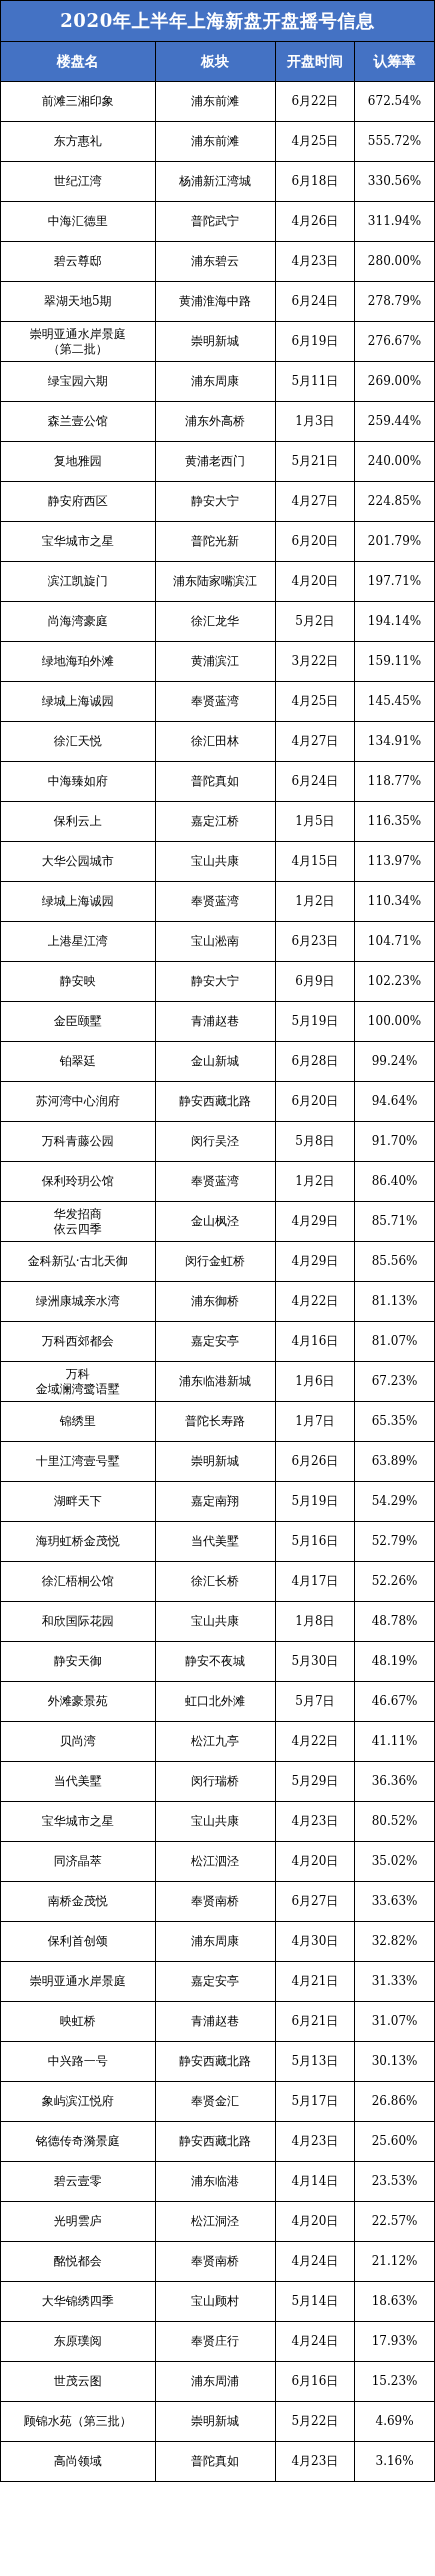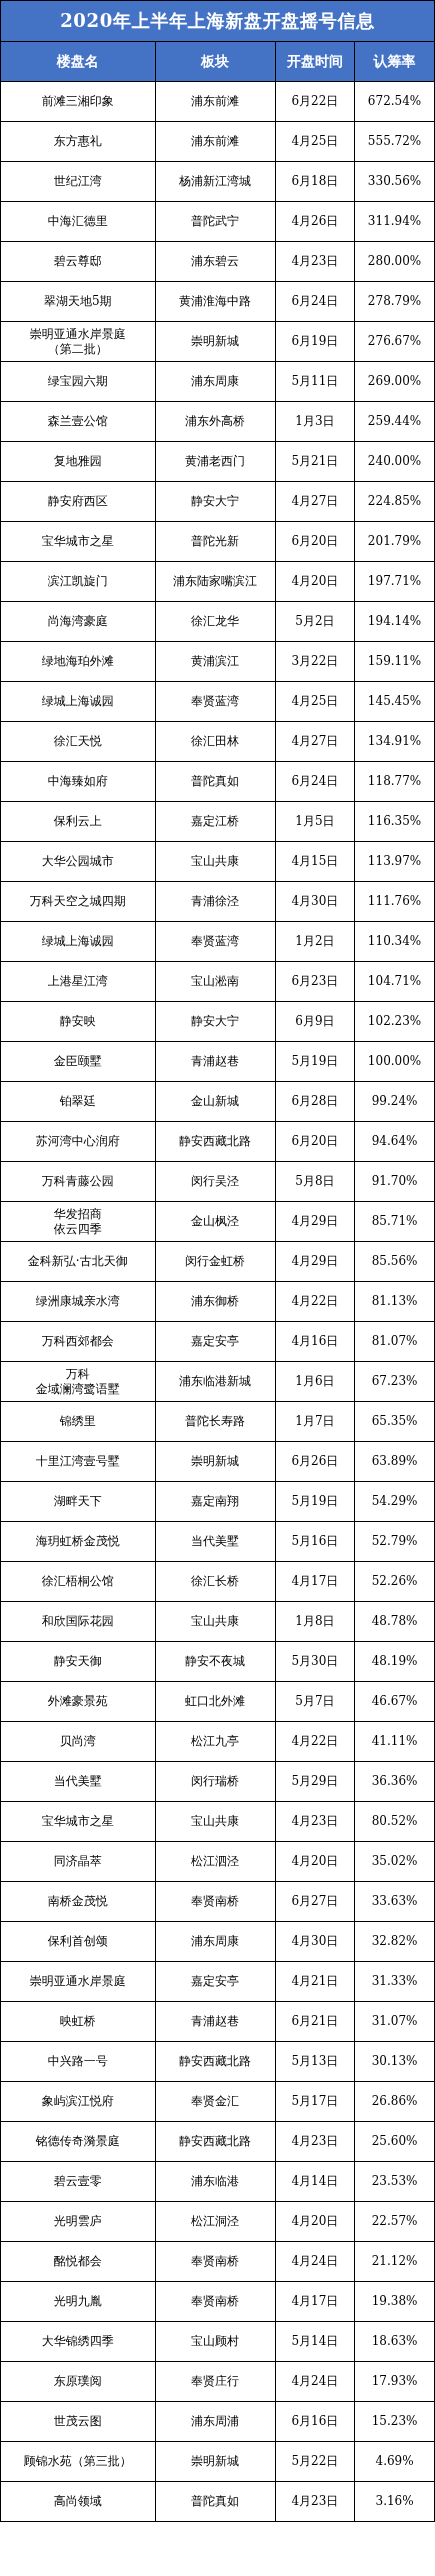--- a/index.html
+++ b/index.html
@@ -200,26 +200,20 @@
           <td>1月5日</td>
           <td>116.35%</td>
         </tr>
         <tr>
           <td class="name-cell">大华公园城市</td>
           <td>宝山共康</td>
           <td>4月15日</td>
           <td>113.97%</td>
         </tr>
         <tr>
-          <td class="name-cell">万科天空之城四期</td>
-          <td>青浦徐泾</td>
-          <td>4月30日</td>
-          <td>111.76%</td>
-        </tr>
-        <tr>
           <td class="name-cell">绿城上海诚园</td>
           <td>奉贤蓝湾</td>
           <td>1月2日</td>
           <td>110.34%</td>
         </tr>
         <tr>
           <td class="name-cell">上港星江湾</td>
           <td>宝山淞南</td>
           <td>6月23日</td>
           <td>104.71%</td>
@@ -246,20 +240,26 @@
           <td class="name-cell">苏河湾中心润府</td>
           <td>静安西藏北路</td>
           <td>6月20日</td>
           <td>94.64%</td>
         </tr>
         <tr>
           <td class="name-cell">万科青藤公园</td>
           <td>闵行吴泾</td>
           <td>5月8日</td>
           <td>91.70%</td>
+        </tr>
+        <tr>
+          <td class="name-cell">保利玲玥公馆</td>
+          <td>奉贤蓝湾</td>
+          <td>1月2日</td>
+          <td>86.40%</td>
         </tr>
         <tr>
           <td class="name-cell">华发招商
 依云四季</td>
           <td>金山枫泾</td>
           <td>4月29日</td>
           <td>85.71%</td>
         </tr>
         <tr>
           <td class="name-cell">金科新弘·古北天御</td>
@@ -410,26 +410,20 @@
           <td class="name-cell">光明雲庐</td>
           <td>松江洞泾</td>
           <td>4月20日</td>
           <td>22.57%</td>
         </tr>
         <tr>
           <td class="name-cell">酩悦都会</td>
           <td>奉贤南桥</td>
           <td>4月24日</td>
           <td>21.12%</td>
-        </tr>
-        <tr>
-          <td class="name-cell">光明九胤</td>
-          <td>奉贤南桥</td>
-          <td>4月17日</td>
-          <td>19.38%</td>
         </tr>
         <tr>
           <td class="name-cell">大华锦绣四季</td>
           <td>宝山顾村</td>
           <td>5月14日</td>
           <td>18.63%</td>
         </tr>
         <tr>
           <td class="name-cell">东原璞阅</td>
           <td>奉贤庄行</td>

